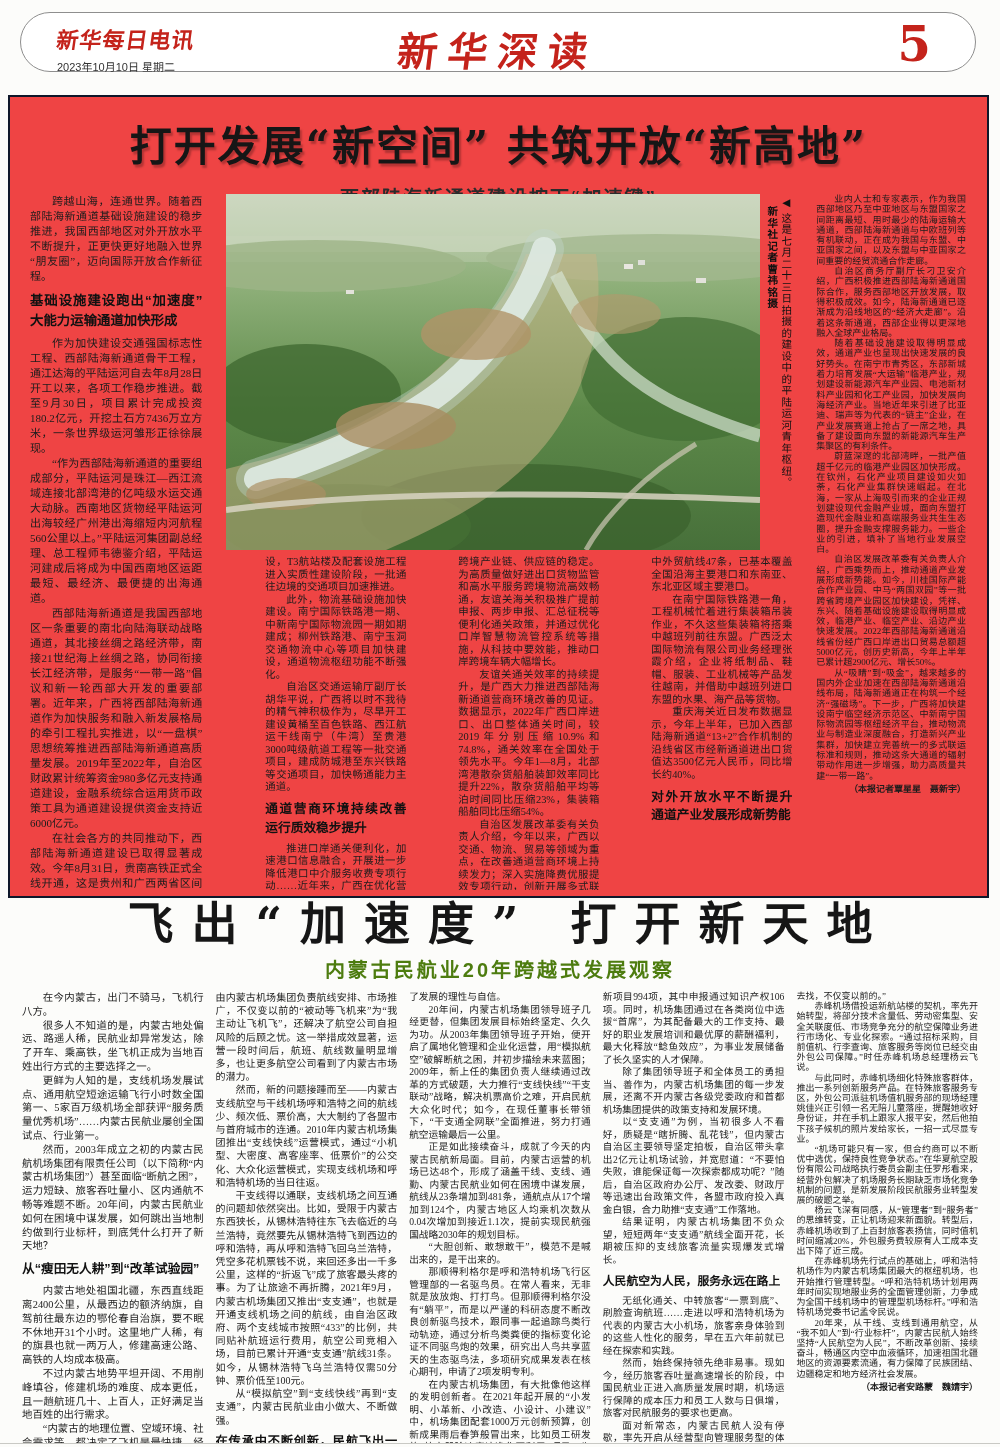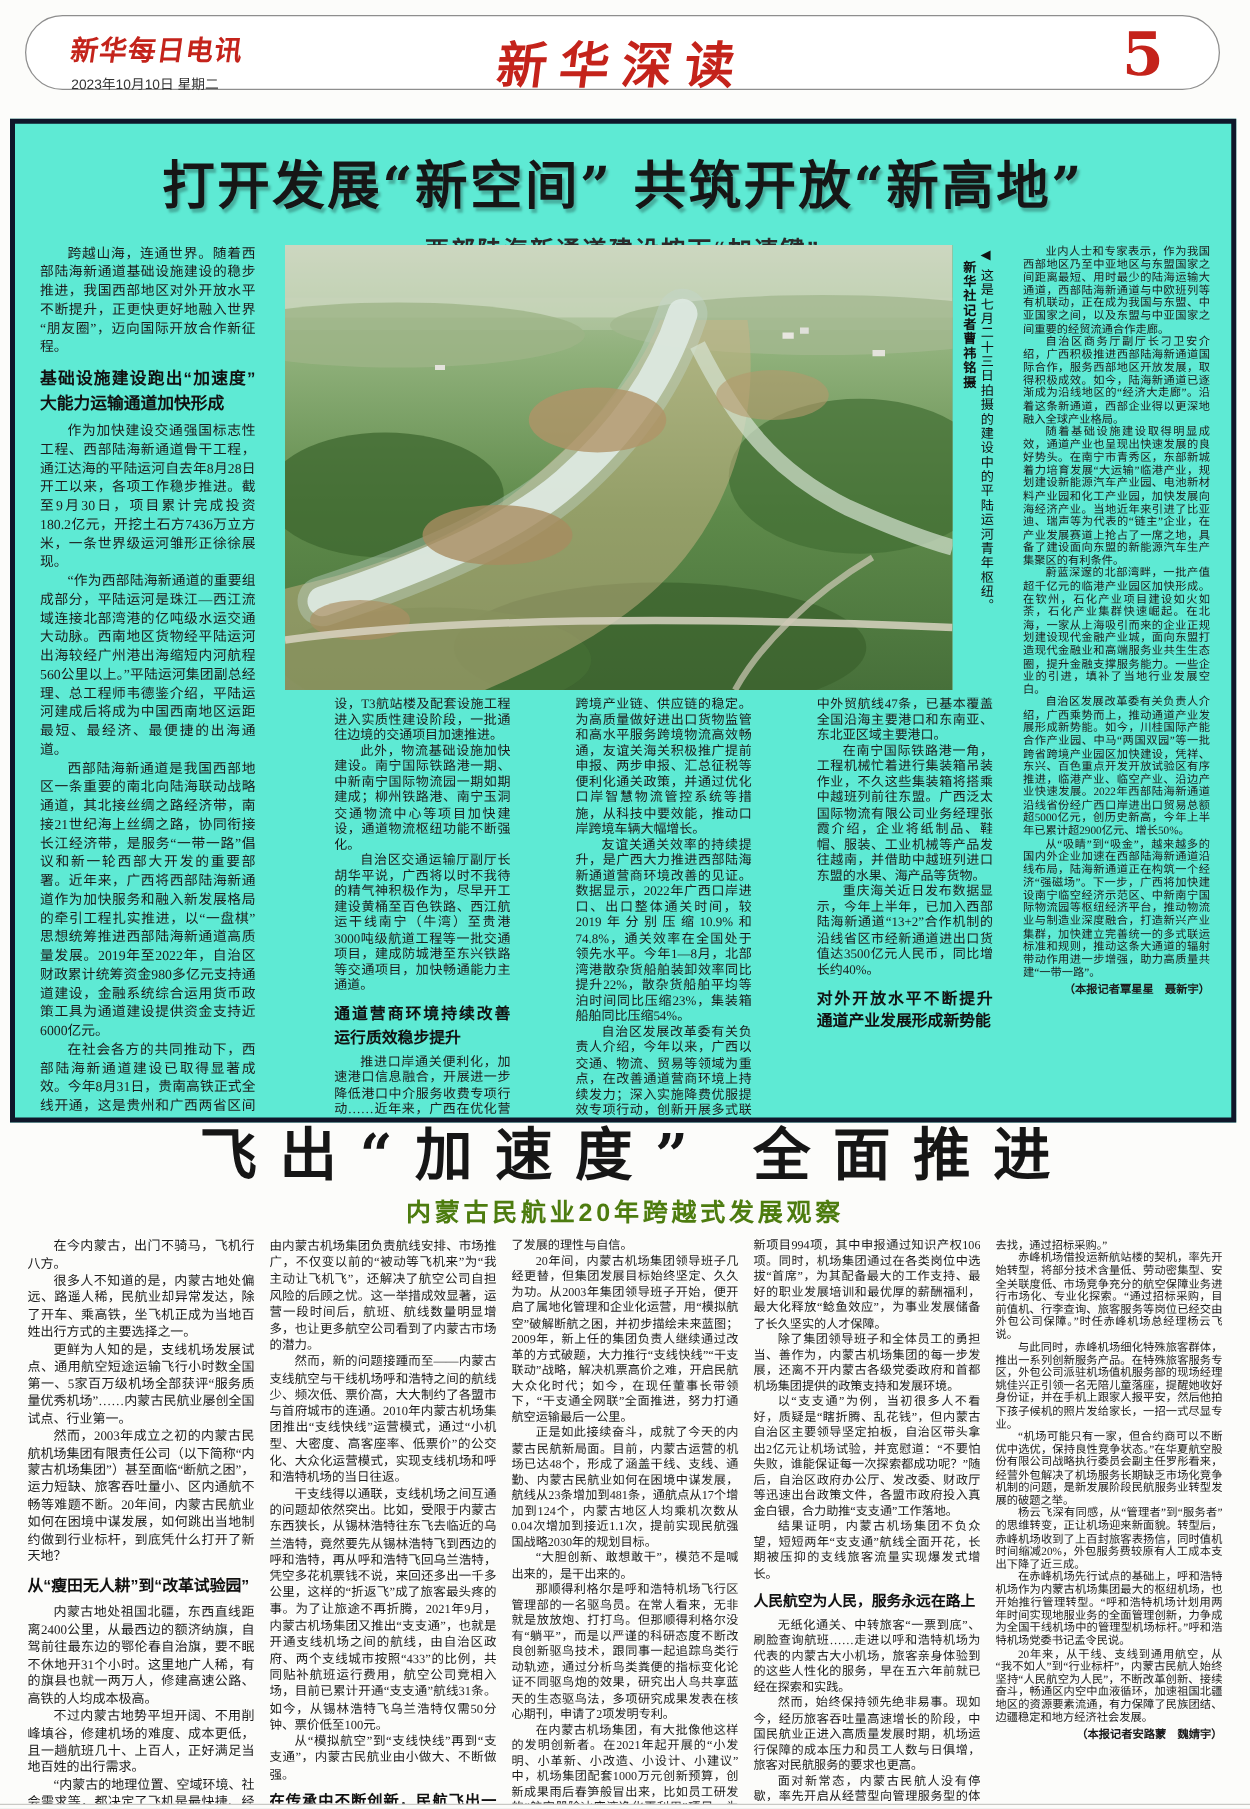--- a/index.html
+++ b/index.html
@@ -11,22 +11,22 @@
   .masthead{position:absolute;left:36px;top:9px;}
   .masthead-logo{font-size:22px;color:#c4231b;font-weight:bold;font-family:"DejaVu Serif",serif;
     transform:skewX(-8deg);letter-spacing:1px;white-space:nowrap;}
   .masthead-date{font-size:11px;font-weight:normal;color:#333;font-family:"Liberation Sans",sans-serif;margin-top:4px;}
   .section-title{position:absolute;left:0;right:0;top:7px;text-align:center;font-size:40px;
     color:#c4231b;font-weight:bold;font-family:"DejaVu Serif",serif;transform:skewX(-7deg);
     letter-spacing:10px;pointer-events:none;}
   .page-num{position:absolute;right:44px;top:4px;font-size:48px;color:#c4231b;font-weight:bold;
     font-family:"DejaVu Serif",serif;line-height:54px;}
   
-  .a1-box{position:absolute;left:8px;top:95px;width:981px;height:803px;border:4px solid #0f172a;
-    background:#5eead4;box-sizing:border-box;}
+  .a1-box{position:absolute;left:8px;top:95px;width:981px;height:803px;border:2px solid #0f172a;
+    background:#ef4444;box-sizing:border-box;}
   .a1-headline{margin-top:15px;text-align:center;font-size:42px;font-weight:bold;color:#161616;
     letter-spacing:2px;text-shadow:2px 3px 2px rgba(0,0,0,0.25);font-family:"DejaVu Serif",serif;}
   .a1-subhead{text-align:center;font-size:19px;font-weight:bold;color:#2b2b2b;margin-top:9px;
     font-family:"Liberation Sans",sans-serif;letter-spacing:2px;}
   .a1-body{position:absolute;left:20px;top:97px;width:936px;height:696px;display:flex;gap:24px;}
   .col{overflow:hidden;text-align:justify;}
   .a1c1{width:182px;font-size:11px;line-height:15px;}
   .a1-mid{width:570px;}
   .photo-row{display:flex;height:356px;}
   .aerial-photo{width:534px;height:356px;display:block;background:#7a9a62;}
@@ -146,29 +146,29 @@
               <div class="crosshead">对外开放水平不断提升　通道产业发展形成新势能</div>
             </div>
         </div>
       </div>
 
       <div class="col a1c5">
           <p class="para">业内人士和专家表示，作为我国西部地区乃至中亚地区与东盟国家之间距离最短、用时最少的陆海运输大通道，西部陆海新通道与中欧班列等有机联动，正在成为我国与东盟、中亚国家之间，以及东盟与中亚国家之间重要的经贸流通合作走廊。</p>
           <p class="para">自治区商务厅副厅长刁卫安介绍，广西积极推进西部陆海新通道国际合作，服务西部地区开放发展，取得积极成效。如今，陆海新通道已逐渐成为沿线地区的“经济大走廊”。沿着这条新通道，西部企业得以更深地融入全球产业格局。</p>
           <p class="para">随着基础设施建设取得明显成效，通道产业也呈现出快速发展的良好势头。在南宁市青秀区，东部新城着力培育发展“大运输”临港产业，规划建设新能源汽车产业园、电池新材料产业园和化工产业园，加快发展向海经济产业。当地近年来引进了比亚迪、瑞声等为代表的“链主”企业，在产业发展赛道上抢占了一席之地，具备了建设面向东盟的新能源汽车生产集聚区的有利条件。</p>
           <p class="para">蔚蓝深邃的北部湾畔，一批产值超千亿元的临港产业园区加快形成。在钦州，石化产业项目建设如火如荼，石化产业集群快速崛起。在北海，一家从上海吸引而来的企业正规划建设现代金融产业城，面向东盟打造现代金融业和高端服务业共生生态圈，提升金融支撑服务能力。一些企业的引进，填补了当地行业发展空白。</p>
-          <p class="para">自治区发展改革委有关负责人介绍，广西乘势而上，推动通道产业发展形成新势能。如今，川桂国际产能合作产业园、中马“两国双园”等一批跨省跨境产业园区加快建设，凭祥、东兴、百色重点开发开放试验区有序推进，临港产业、临空产业、沿边产业快速发展。2022年西部陆海新通道沿线省份经广西口岸进出口贸易总额超5000亿元，创历史新高，今年上半年已累计超2900亿元、增长50%。</p>
+          <p class="para">自治区发展改革委有关负责人介绍，广西乘势而上，推动通道产业发展形成新势能。如今，川桂国际产能合作产业园、中马“两国双园”等一批跨省跨境产业园区加快建设，凭祥、东兴、随着基础设施建设取得明显成效，临港产业、临空产业、沿边产业快速发展。2022年西部陆海新通道沿线省份经广西口岸进出口贸易总额超5000亿元，创历史新高，今年上半年已累计超2900亿元、增长50%。</p>
           <p class="para">从“吸睛”到“吸金”，越来越多的国内外企业加速在西部陆海新通道沿线布局，陆海新通道正在构筑一个经济“强磁场”。下一步，广西将加快建设南宁临空经济示范区、中新南宁国际物流园等枢纽经济平台，推动物流业与制造业深度融合，打造新兴产业集群，加快建立完善统一的多式联运标准和规则，推动这条大通道的辐射带动作用进一步增强，助力高质量共建“一带一路”。</p>
           <p class="byline">（本报记者覃星星　聂新宇）</p>
         </div>
     </div>
   </div>
 
   <div class="a2">
-    <div class="a2-headline">飞出“加速度”  全面推进</div>
+    <div class="a2-headline">飞出“加速度”  打开新天地</div>
     <div class="a2-subhead">内蒙古民航业20年跨越式发展观察</div>
     <div class="a2-body">
       <div class="a2-col a2c1">
           <p class="para">在今内蒙古，出门不骑马，飞机行八方。</p>
           <p class="para">很多人不知道的是，内蒙古地处偏远、路遥人稀，民航业却异常发达，除了开车、乘高铁，坐飞机正成为当地百姓出行方式的主要选择之一。</p>
           <p class="para">更鲜为人知的是，支线机场发展试点、通用航空短途运输飞行小时数全国第一、5家百万级机场全部获评“服务质量优秀机场”……内蒙古民航业屡创全国试点、行业第一。</p>
           <p class="para">然而，2003年成立之初的内蒙古民航机场集团有限责任公司（以下简称“内蒙古机场集团”）甚至面临“断航之困”，运力短缺、旅客吞吐量小、区内通航不畅等难题不断。20年间，内蒙古民航业如何在困境中谋发展，如何跳出当地制约做到行业标杆，到底凭什么打开了新天地？</p>
           <div class="crosshead">从“瘦田无人耕”到“改革试验园”</div>
           <p class="para">内蒙古地处祖国北疆，东西直线距离2400公里，从最西边的额济纳旗，自驾前往最东边的鄂伦春自治旗，要不眠不休地开31个小时。这里地广人稀，有的旗县也就一两万人，修建高速公路、高铁的人均成本极高。</p>
           <p class="para">不过内蒙古地势平坦开阔、不用削峰填谷，修建机场的难度、成本更低，且一趟航班几十、上百人，正好满足当地百姓的出行需求。</p>
@@ -193,21 +193,21 @@
           <p class="para-c">新项目994项，其中申报通过知识产权106项。同时，机场集团通过在各类岗位中选拔“首席”，为其配备最大的工作支持、最好的职业发展培训和最优厚的薪酬福利，最大化释放“鲶鱼效应”，为事业发展储备了长久坚实的人才保障。</p>
           <p class="para">除了集团领导班子和全体员工的勇担当、善作为，内蒙古机场集团的每一步发展，还离不开内蒙古各级党委政府和首都机场集团提供的政策支持和发展环境。</p>
           <p class="para">以“支支通”为例，当初很多人不看好，质疑是“瞎折腾、乱花钱”，但内蒙古自治区主要领导坚定拍板，自治区带头拿出2亿元让机场试验，并宽慰道：“不要怕失败，谁能保证每一次探索都成功呢？”随后，自治区政府办公厅、发改委、财政厅等迅速出台政策文件，各盟市政府投入真金白银，合力助推“支支通”工作落地。</p>
           <p class="para">结果证明，内蒙古机场集团不负众望，短短两年“支支通”航线全面开花，长期被压抑的支线旅客流量实现爆发式增长。</p>
           <div class="crosshead">人民航空为人民，服务永远在路上</div>
           <p class="para">无纸化通关、中转旅客“一票到底”、刷脸查询航班……走进以呼和浩特机场为代表的内蒙古大小机场，旅客亲身体验到的这些人性化的服务，早在五六年前就已经在探索和实践。</p>
           <p class="para">然而，始终保持领先绝非易事。现如今，经历旅客吞吐量高速增长的阶段，中国民航业正进入高质量发展时期，机场运行保障的成本压力和员工人数与日俱增，旅客对民航服务的要求也更高。</p>
           <p class="para">面对新常态，内蒙古民航人没有停歇，率先开启从经营型向管理服务型的体制改革。陈建军说：“人民航空为人民，我们要解决的是如何更好为旅客服务的问题，服务的问题仅靠抓服务是不够的。破解之法要从发展中</p>
         </div>
       <div class="a2-col a2c5">
-          <p class="para-c">去找，通过招标采购。”</p>
+          <p class="para-c">去找，不仅变以前的。”</p>
           <p class="para">赤峰机场借投运新航站楼的契机，率先开始转型，将部分技术含量低、劳动密集型、安全关联度低、市场竞争充分的航空保障业务进行市场化、专业化探索。“通过招标采购，目前值机、行李查询、旅客服务等岗位已经交由外包公司保障。”时任赤峰机场总经理杨云飞说。</p>
           <p class="para">与此同时，赤峰机场细化特殊旅客群体，推出一系列创新服务产品。在特殊旅客服务专区，外包公司派驻机场值机服务部的现场经理姚佳兴正引领一名无陪儿童落座，提醒她收好身份证，并在手机上跟家人报平安，然后他拍下孩子候机的照片发给家长，一招一式尽显专业。</p>
           <p class="para">“机场可能只有一家，但合约商可以不断优中选优，保持良性竞争状态。”在华夏航空股份有限公司战略执行委员会副主任罗彤看来，经营外包解决了机场服务长期缺乏市场化竞争机制的问题，是新发展阶段民航服务业转型发展的破题之举。</p>
           <p class="para">杨云飞深有同感，从“管理者”到“服务者”的思维转变，正让机场迎来新面貌。转型后，赤峰机场收到了上百封旅客表扬信，同时值机时间缩减20%，外包服务费较原有人工成本支出下降了近三成。</p>
           <p class="para">在赤峰机场先行试点的基础上，呼和浩特机场作为内蒙古机场集团最大的枢纽机场，也开始推行管理转型。“呼和浩特机场计划用两年时间实现地服业务的全面管理创新，力争成为全国干线机场中的管理型机场标杆。”呼和浩特机场党委书记孟令民说。</p>
           <p class="para">20年来，从干线、支线到通用航空，从“我不如人”到“行业标杆”，内蒙古民航人始终坚持“人民航空为人民”，不断改革创新、接续奋斗，畅通区内空中血液循环，加速祖国北疆地区的资源要素流通，有力保障了民族团结、边疆稳定和地方经济社会发展。</p>
           <p class="byline">（本报记者安路蒙　魏婧宇）</p>
         </div>
     </div>
   </div>

